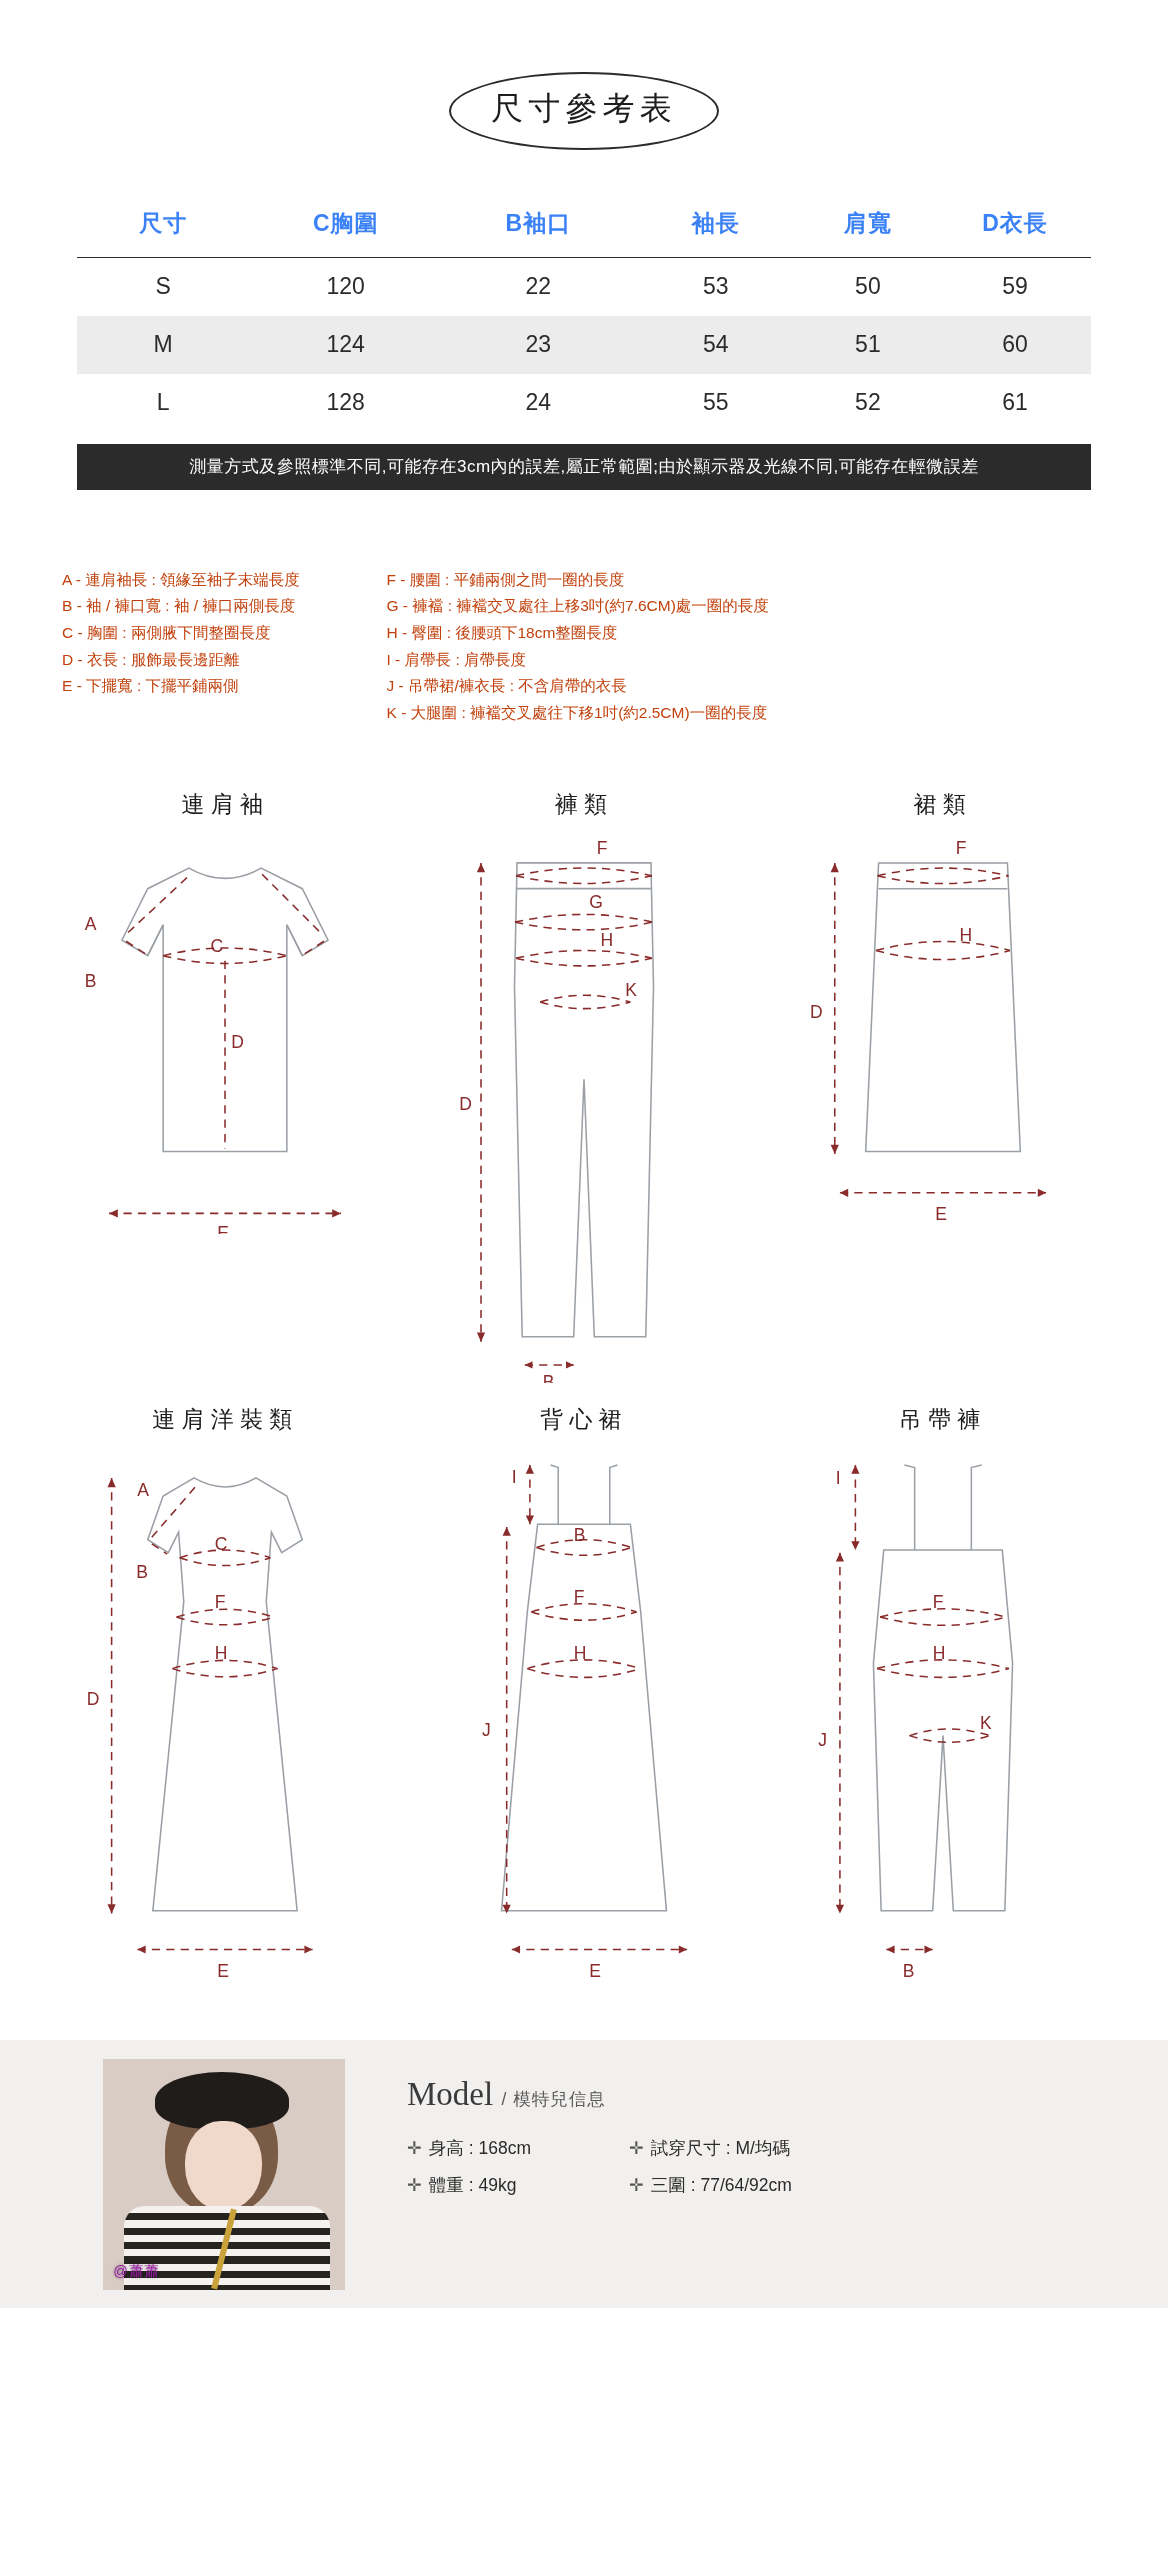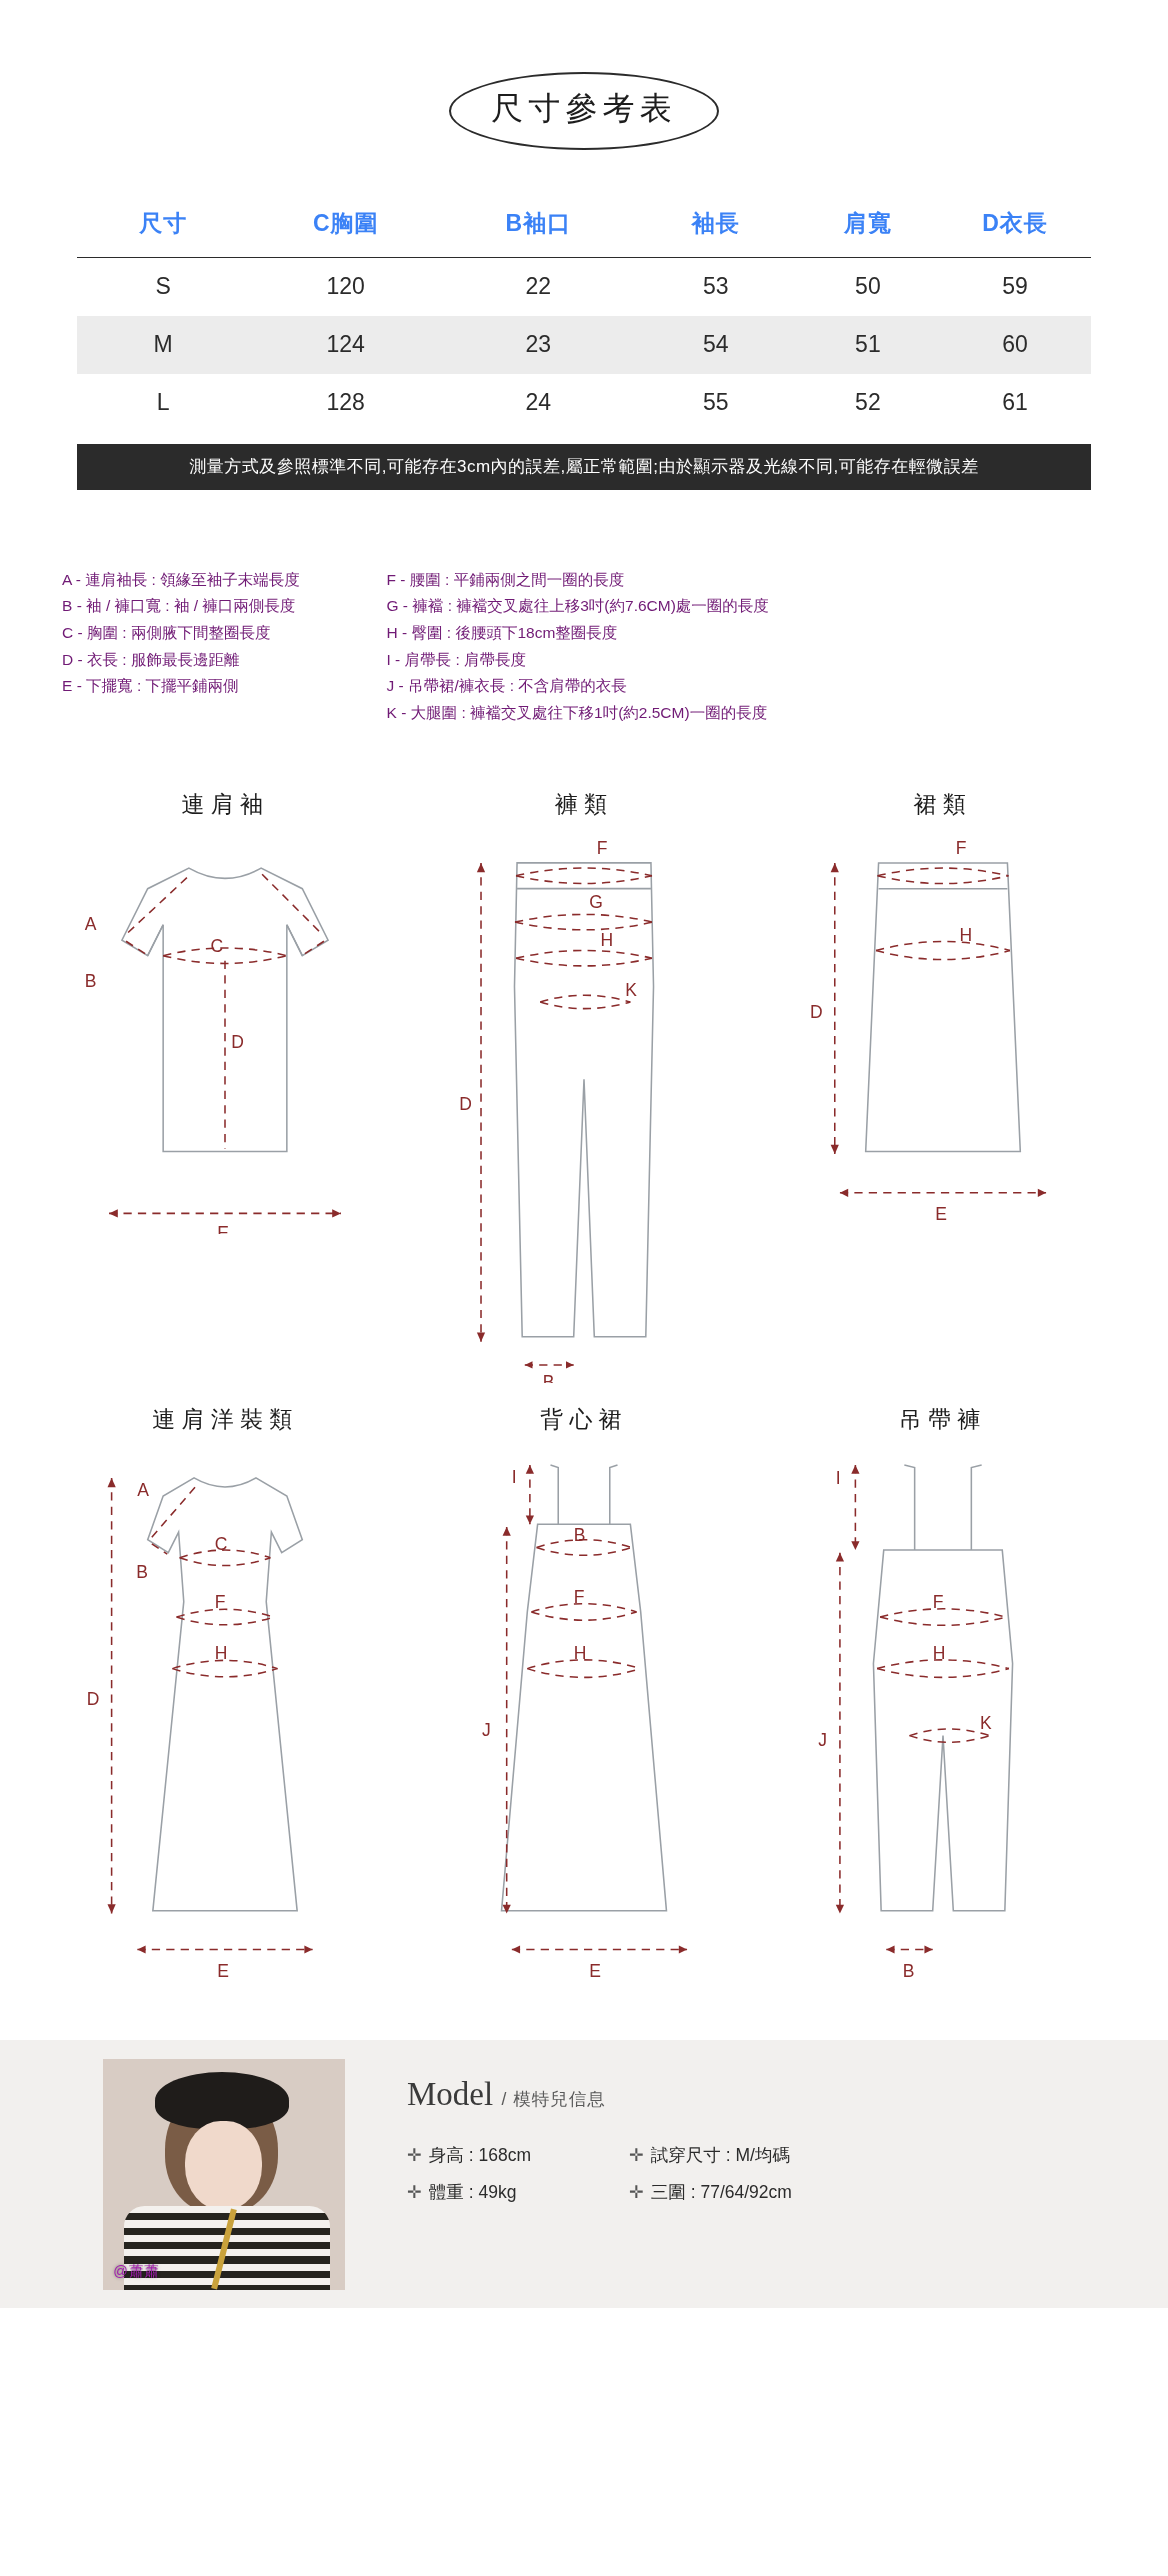--- a/index.html
+++ b/index.html
@@ -77,21 +77,21 @@
     padding: 11.3px 5.2px;
   }
 
   
   .legend {
     margin: 77px 62px 0 62px;
     display: flex;
     gap: 15.5px;
     font-size: 15.5px;
     line-height: 1.72;
-    color: #701a75;
+    color: #c2410c;
   }
   .legend-col { white-space: nowrap; }
   .legend-col.left { width: 309px; }
   .legend-col.right { flex: 1; }
 
   
   .diagram-grid {
     margin: 62px 46px 0 46px;
     display: grid;
     grid-template-columns: repeat(3, 1fr);
@@ -173,21 +173,21 @@
     text-shadow: 0 0 3.1px rgba(0,0,0,.5);
   }
   .model-info {
     flex: 1;
     padding: 36px 0 0 62px;
   }
   .model-title {
     font-size: 33px;
     font-family: "Liberation Serif", serif;
     color: #3a3a3a;
-    margin-bottom: 30px;
+    margin-bottom: 23px;
   }
   .model-title .sub {
     font-size: 17.5px;
     font-family: "Liberation Sans", sans-serif;
     color: #5a5a5a;
     letter-spacing: 1px;
   }
   .model-specs {
     display: grid;
     grid-template-columns: 222px auto;

